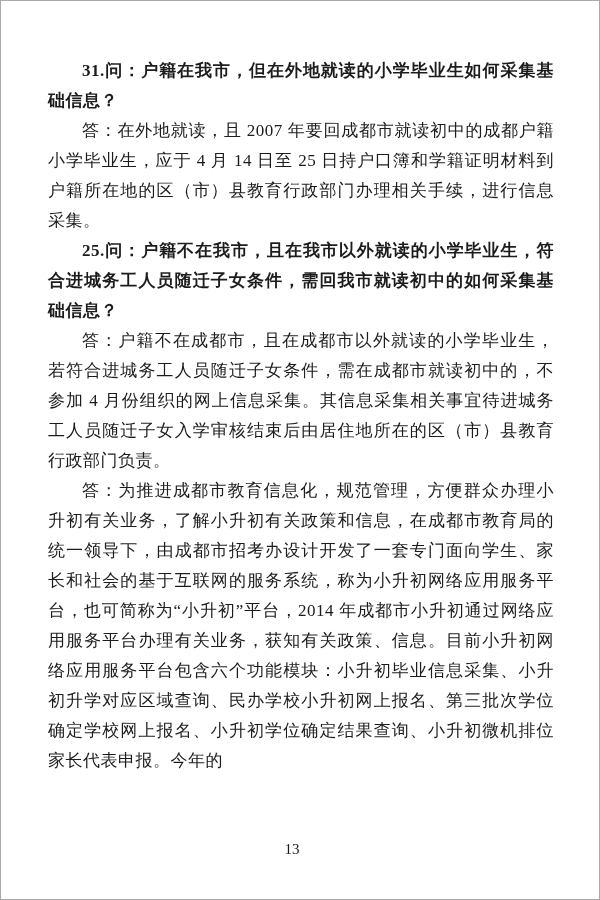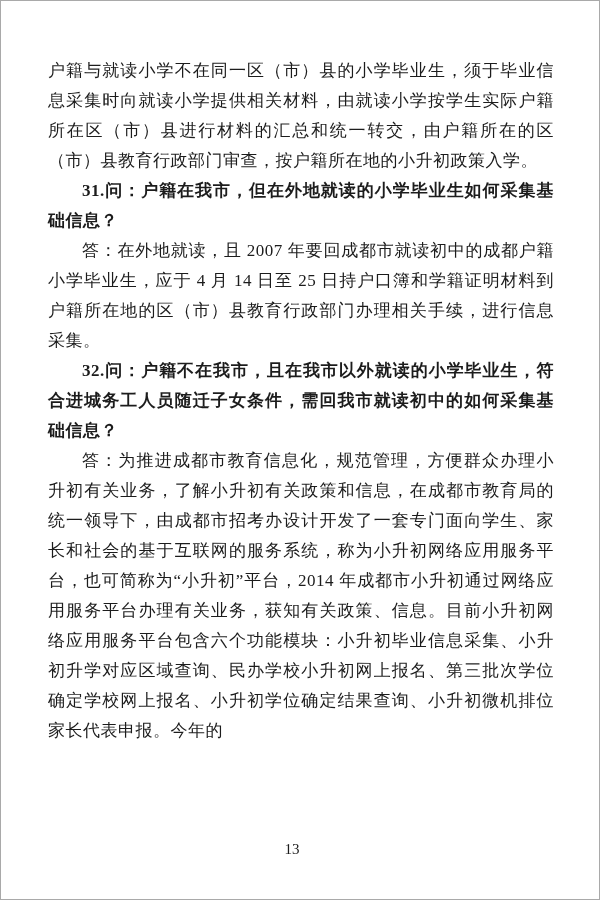--- a/index.html
+++ b/index.html
@@ -47,20 +47,20 @@
     font-size: 15px;
     line-height: 16px;
     color: #1c1c1c;
   }
 </style>
 </head>
 <body>
 
 <div class="page">
   <div class="content">
-    <p class="body">户籍与就读小学不在同一区（市）县的小学毕业生，须于毕业信息采集时向就读小学提供相关材料，由就读小学按学生实际户籍所在区（市）县进行材料的汇总和统一转交，由户籍所在的区（市）县教育行政部门审查，按户籍所在地的小升初政策入学。</p>
     <p class="question indent">31.问：户籍在我市，但在外地就读的小学毕业生如何采集基础信息？</p>
     <p class="answer indent">答：在外地就读，且 2007 年要回成都市就读初中的成都户籍小学毕业生，应于 4 月 14 日至 25 日持户口簿和学籍证明材料到户籍所在地的区（市）县教育行政部门办理相关手续，进行信息采集。</p>
-    <p class="question indent">32.问：户籍不在我市，且在我市以外就读的小学毕业生，符合进城务工人员随迁子女条件，需回我市就读初中的如何采集基础信息？</p>
+    <p class="question indent">25.问：户籍不在我市，且在我市以外就读的小学毕业生，符合进城务工人员随迁子女条件，需回我市就读初中的如何采集基础信息？</p>
+    <p class="answer indent">答：户籍不在成都市，且在成都市以外就读的小学毕业生，若符合进城务工人员随迁子女条件，需在成都市就读初中的，不参加 4 月份组织的网上信息采集。其信息采集相关事宜待进城务工人员随迁子女入学审核结束后由居住地所在的区（市）县教育行政部门负责。</p>
     <p class="answer indent">答：为推进成都市教育信息化，规范管理，方便群众办理小升初有关业务，了解小升初有关政策和信息，在成都市教育局的统一领导下，由成都市招考办设计开发了一套专门面向学生、家长和社会的基于互联网的服务系统，称为小升初网络应用服务平台，也可简称为“小升初”平台，2014 年成都市小升初通过网络应用服务平台办理有关业务，获知有关政策、信息。目前小升初网络应用服务平台包含六个功能模块：小升初毕业信息采集、小升初升学对应区域查询、民办学校小升初网上报名、第三批次学位确定学校网上报名、小升初学位确定结果查询、小升初微机排位家长代表申报。今年的</p>
   </div>
   <div class="page-number">13</div>
 </div>
 
 </body></html>

